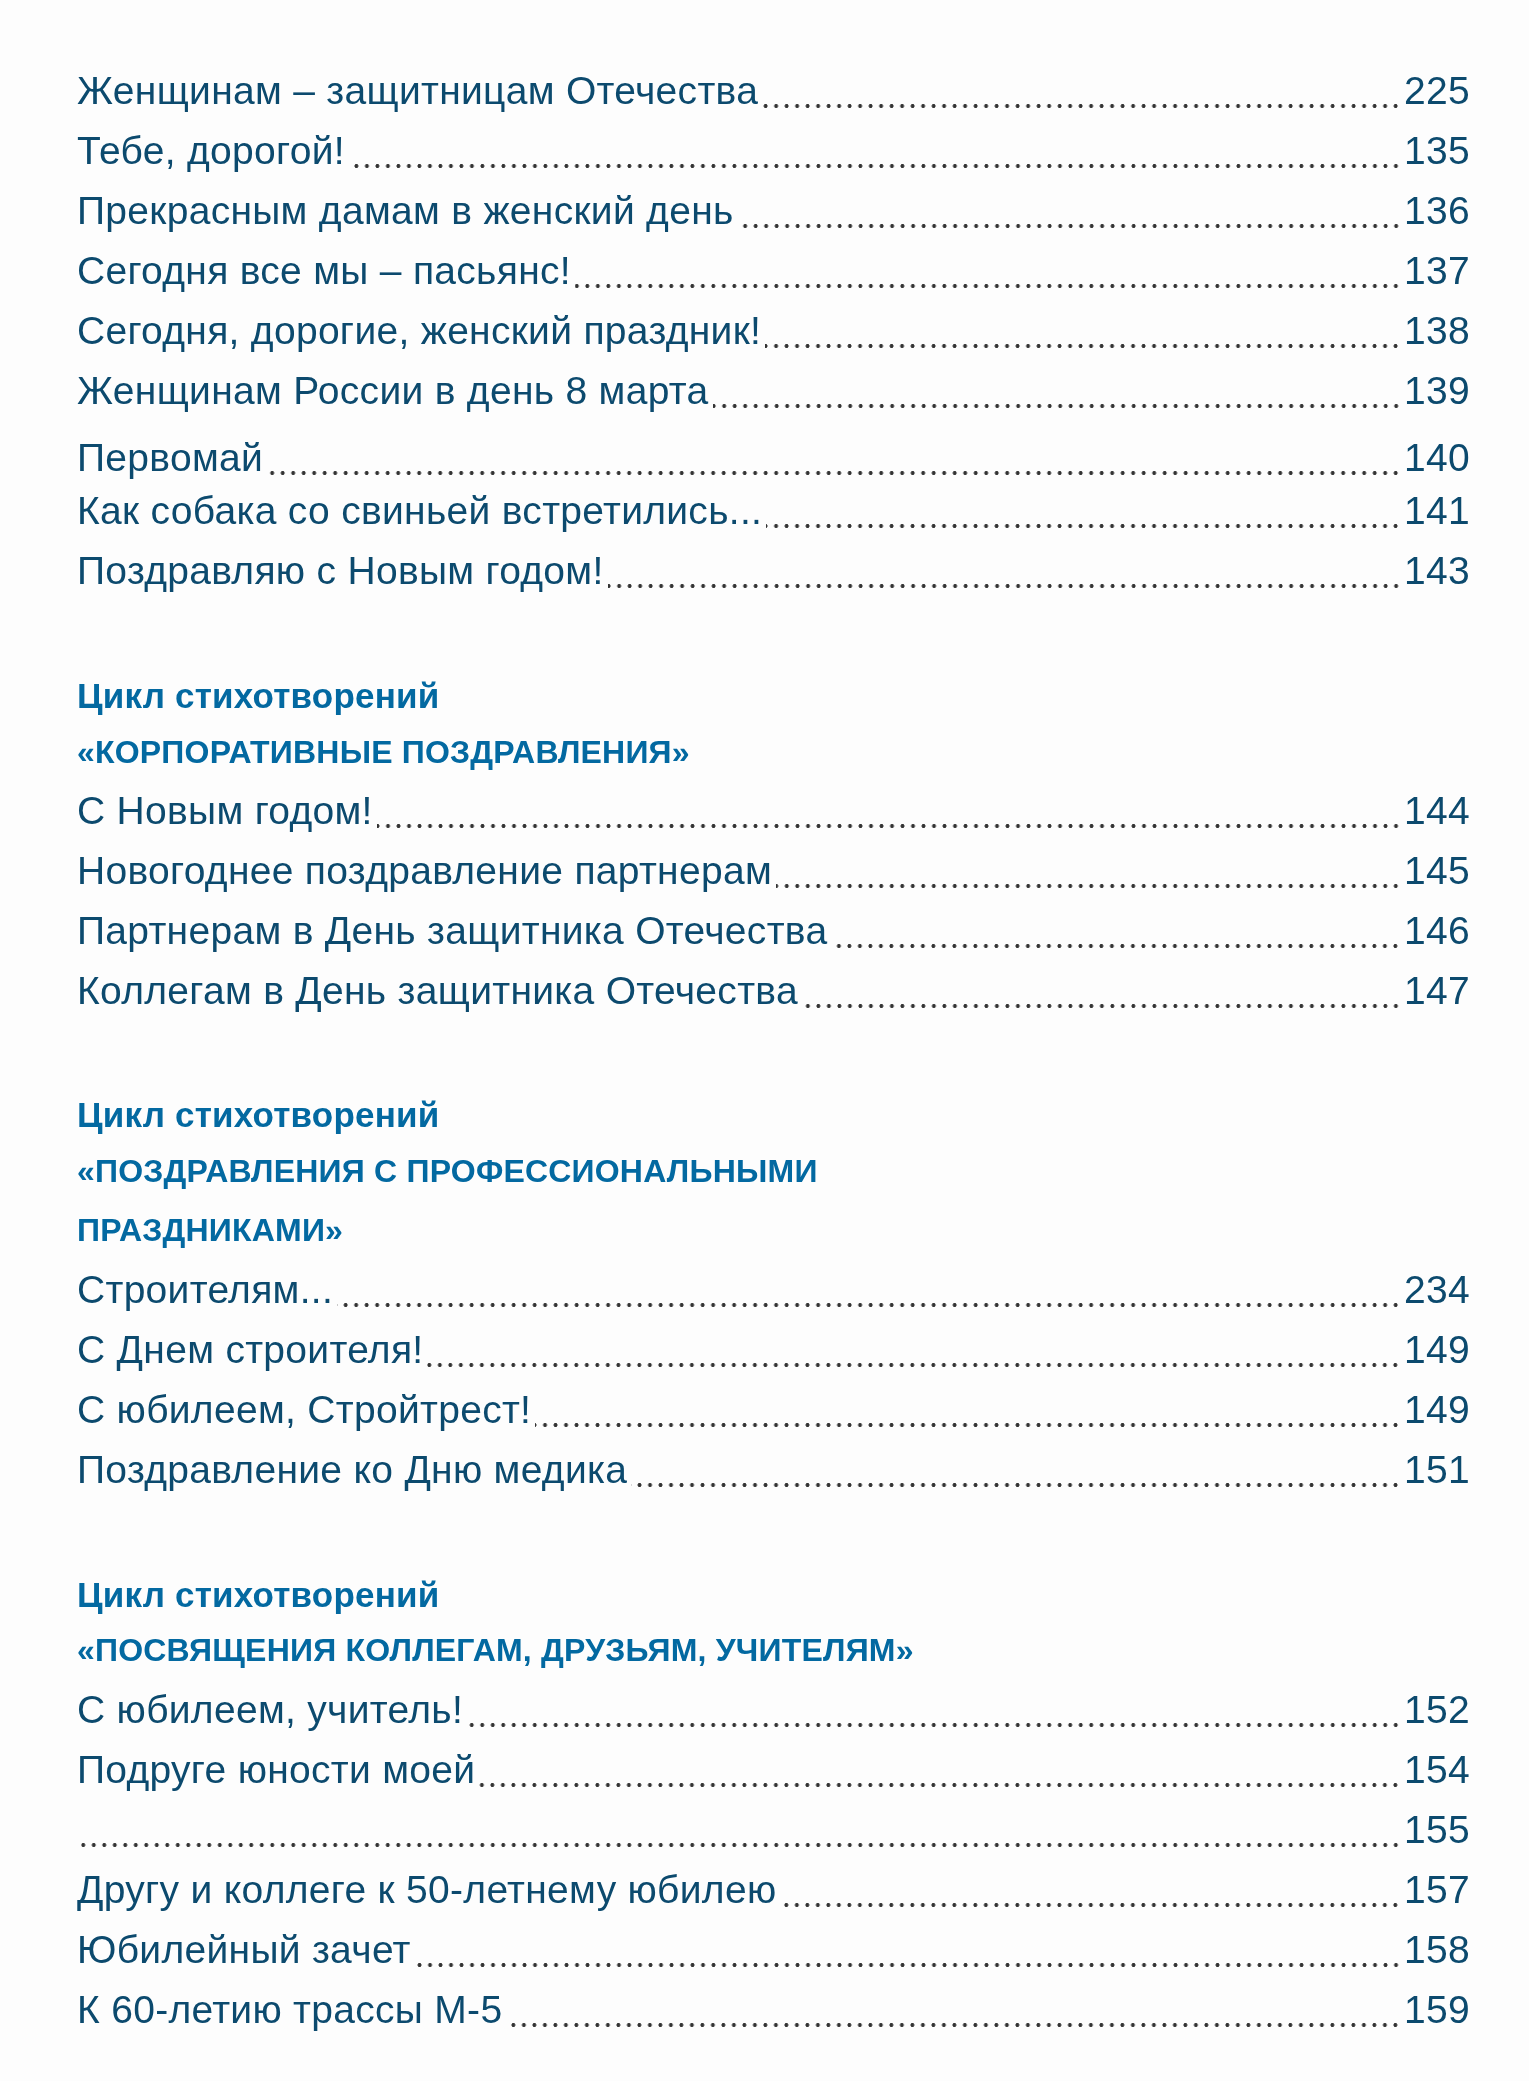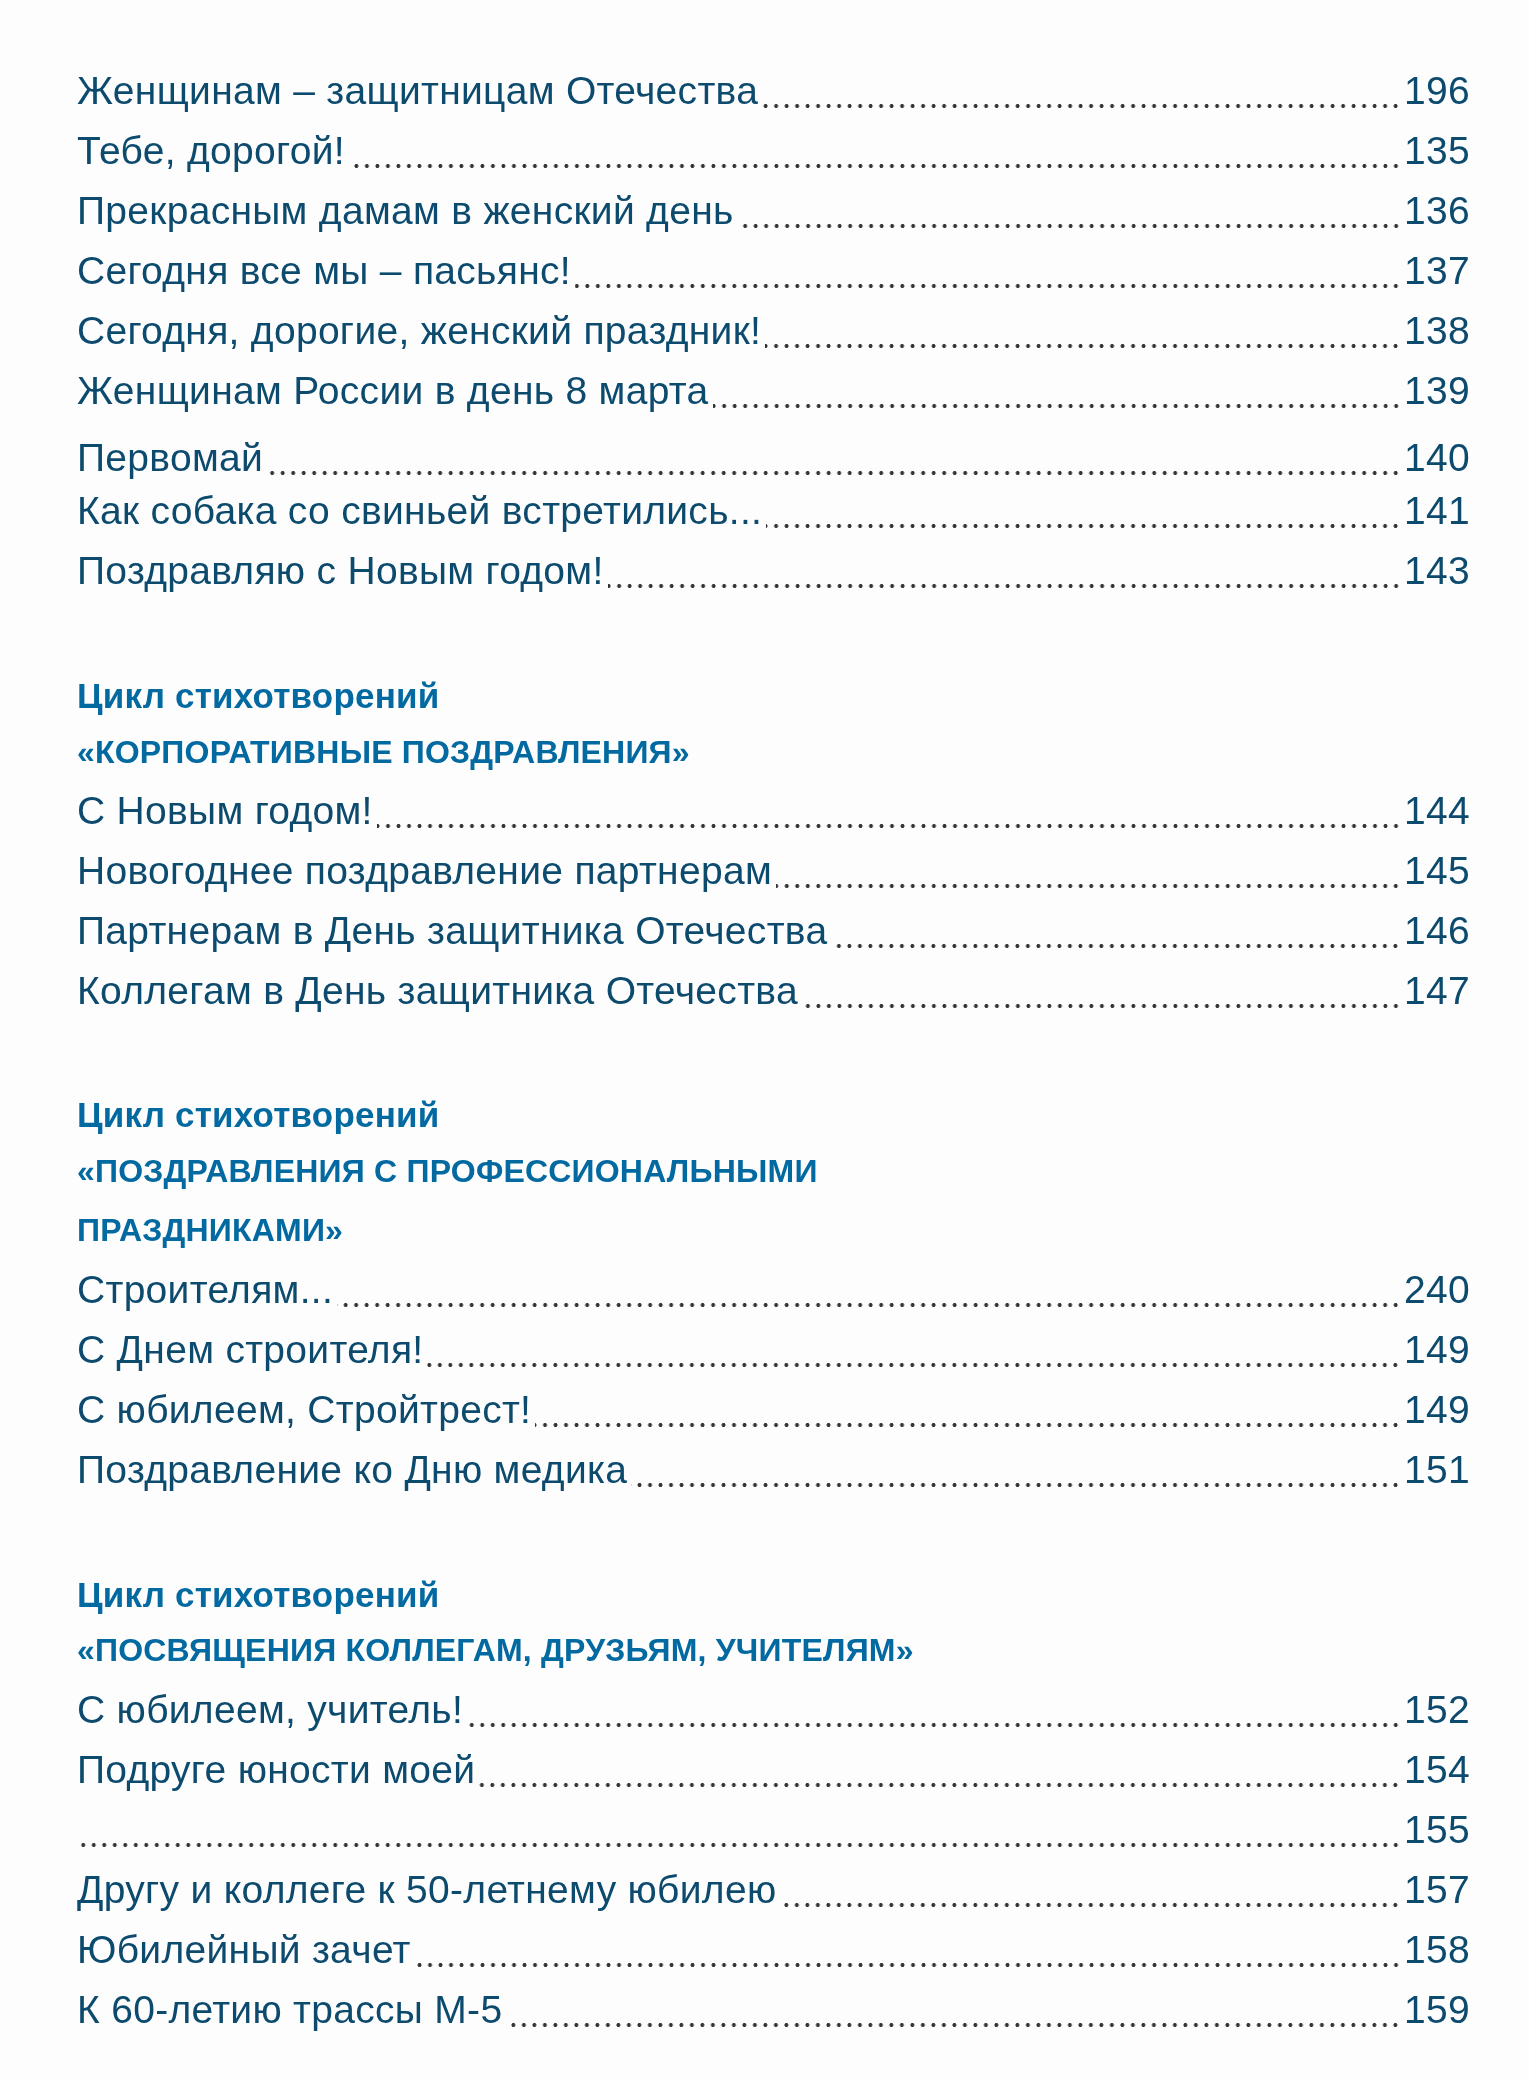--- a/index.html
+++ b/index.html
@@ -27,21 +27,21 @@
   .heading.big { font-size: 32px; }
 </style>
 </head>
 <body>
 
 <div class="page">
 
   <div class="entry" style="top:69px">
       <span class="title">Женщинам – защитницам Отечества</span>
       <span class="leader"></span>
-      <span class="page-num">196</span>
+      <span class="page-num">225</span>
     </div>
   <div class="entry" style="top:129px">
       <span class="title">Тебе, дорогой!</span>
       <span class="leader"></span>
       <span class="page-num">135</span>
     </div>
   <div class="entry" style="top:189px">
       <span class="title">Прекрасным дамам в женский день</span>
       <span class="leader"></span>
       <span class="page-num">136</span>
@@ -99,21 +99,21 @@
       <span class="leader"></span>
       <span class="page-num">147</span>
     </div>
 
   <div class="heading small" style="top:1095px">Цикл стихотворений</div>
   <div class="heading big" style="top:1153px">«ПОЗДРАВЛЕНИЯ С ПРОФЕССИОНАЛЬНЫМИ</div>
   <div class="heading big" style="top:1212px">ПРАЗДНИКАМИ»</div>
   <div class="entry" style="top:1268px">
       <span class="title">Строителям...</span>
       <span class="leader"></span>
-      <span class="page-num">240</span>
+      <span class="page-num">234</span>
     </div>
   <div class="entry" style="top:1328px">
       <span class="title">С Днем строителя!</span>
       <span class="leader"></span>
       <span class="page-num">149</span>
     </div>
   <div class="entry" style="top:1388px">
       <span class="title">С юбилеем, Стройтрест!</span>
       <span class="leader"></span>
       <span class="page-num">149</span>

